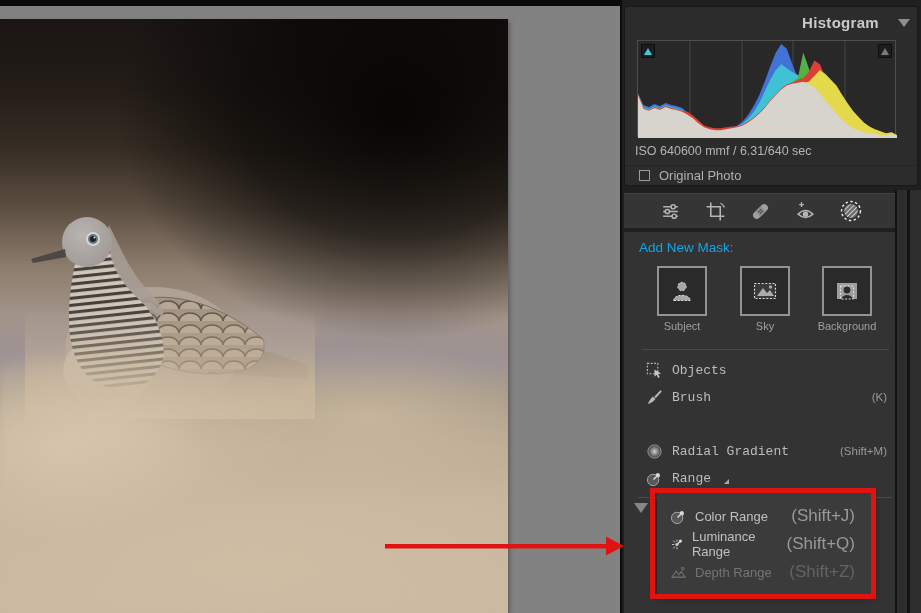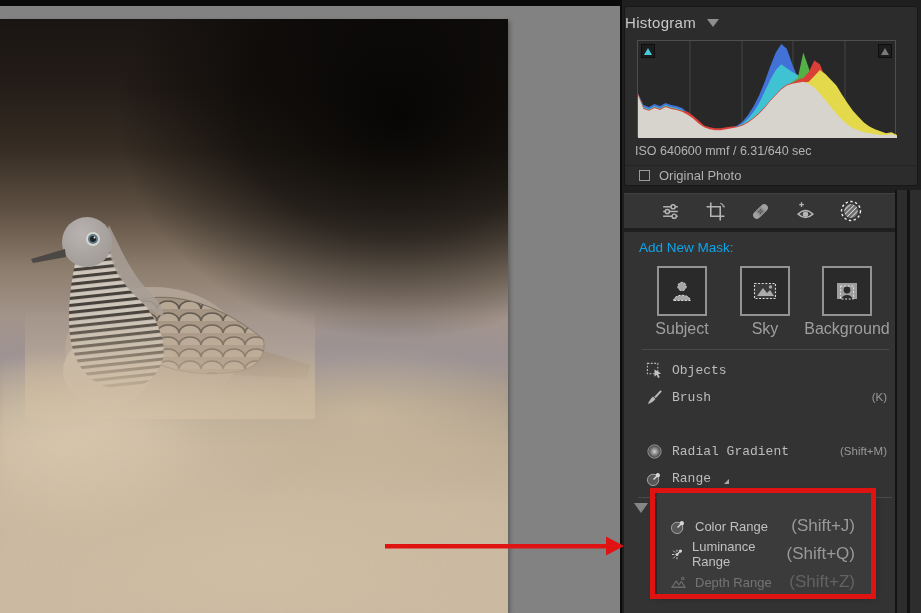--- a/index.html
+++ b/index.html
@@ -22,49 +22,49 @@
     background:
       radial-gradient(60% 45% at 20% 30%, rgba(216,200,174,0.78), transparent 70%),
       radial-gradient(50% 40% at 72% 26%, rgba(206,189,161,0.70), transparent 70%),
       radial-gradient(85% 62% at 50% 82%, rgba(207,191,164,0.78), transparent 78%);
   }
 
   
   .right-panel { position:absolute; left:620px; top:0; width:301px; height:613px; background:#1f1f1f; border-left:2px solid #0c0c0c; color:#bcbcbc; }
 
   .hist-panel { position:absolute; left:2px; top:6px; width:294px; height:180px; background:#2c2c2c; border:1px solid #181818; border-radius:3px; }
-  .hist-header { position:absolute; left:0; top:0; right:7px; height:31px; display:flex; align-items:center; gap:11px; }
+  .hist-header { position:absolute; left:0; top:0; right:7px; height:31px; display:flex; justify-content:flex-end; align-items:center; gap:19px;font-weight:bold; }
   .hist-title { font-size:15px; color:#c9c9c9; letter-spacing:0.3px; }
   .tri-down { width:0; height:0; border-left:6px solid transparent; border-right:6px solid transparent; border-top:8px solid #8f8f8f; }
   .hist-box { position:absolute; left:12px; top:33px; width:259px; height:97px; background:#282828; border:1px solid #4e4e4e; }
   .hist-box svg { display:block; }
   .clip { position:absolute; top:3px; width:14px; height:14px; background:#1d1d1d; border:1px solid #0e0e0e; display:flex; align-items:center; justify-content:center; }
   .clip.left { left:3px; } .clip.right { right:3px; }
   .clip-tri { width:0; height:0; border-left:4.5px solid transparent; border-right:4.5px solid transparent; }
   .exif-row { position:absolute; left:10px; right:29px; top:137px; height:18px; display:flex; justify-content:flex-start; font-size:12.5px; color:#b3b3b3; }
   .orig-row { position:absolute; left:0; right:0; top:158px; bottom:0; border-top:1px solid #242424; display:flex; align-items:center; gap:9px; padding-left:14px; }
   .checkbox { width:11px; height:11px; border:1px solid #9c9c9c; background:#2b2b2b; }
   .orig-label { font-size:13px; color:#b0b0b0; }
 
   .toolstrip { position:absolute; left:2px; top:193px; width:273px; height:36px; background:#353535; border-top:1px solid #414141; border-bottom:1px solid #1f1f1f; display:flex; align-items:center; justify-content:space-between; padding:0 35px; }
   .tool-icon { width:22px; height:22px; display:flex; align-items:center; justify-content:center; }
 
   .mask-panel { position:absolute; left:2px; top:232px; width:273px; bottom:0; background:#333333; }
   .add-mask-label { position:absolute; left:15px; top:8px; font-size:13.5px; color:#0ea5e9; }
   .preset { position:absolute; top:34px; width:50px; height:50px; background:#2a2a2a; border:2px solid #939393; display:flex; align-items:center; justify-content:center; }
-  .preset-label { position:absolute; top:88px; width:90px; text-align:center; font-size:16px; color:#9f9f9f; }
+  .preset-label { position:absolute; top:88px; width:90px; text-align:center; font-size:11px; color:#9f9f9f; }
   .divider { position:absolute; left:18px; right:8px; top:117px; height:1px; background:#4a4a4a; }
   .tool-row { position:absolute; left:22px; right:10px; height:20px; display:flex; align-items:center; gap:9px; }
   .tool-row .lbl { font-size:13px; color:#bcbcbc;font-family:Liberation Mono, monospace; }
   .tool-row .sc { margin-left:auto; font-size:11.5px; color:#989898; }
   .caret-sub { width:0; height:0; border-left:5px solid transparent; border-bottom:5px solid #a8a8a8; margin-left:4px; margin-top:7px; }
   .panel-collapse { position:absolute; left:10px; top:271px; width:0; height:0; border-left:7px solid transparent; border-right:7px solid transparent; border-top:10px solid #868686; }
   .divider2 { position:absolute; left:14px; right:5px; top:265px; height:1px; background:#4a4a4a; }
 
-  .submenu { position:absolute; left:33px; top:261px; width:216px; height:101px; background:#3b3b3b; border-radius:2px; box-shadow:0 3px 8px rgba(0,0,0,0.45); padding-top:19px; z-index:10; }
+  .submenu { position:absolute; left:33px; top:261px; width:216px; height:101px; background:#3b3b3b; border-radius:2px; box-shadow:0 3px 8px rgba(0,0,0,0.45); padding-top:9px; z-index:10; }
   .sub-row { height:28px; display:flex; align-items:center; gap:8px; padding:0 18px 0 13px; }
   .sub-row .lbl { font-size:13px; color:#c0c0c0; }
   .sub-row .sc { margin-left:auto; font-size:17px; color:#999999; }
   .sub-row.disabled { opacity:0.42; }
 
   .scroll-strip { position:absolute; left:273px; top:190px; width:28px; bottom:0;
     background:linear-gradient(90deg,#131313 0 2px,#2d2d2d 2px 12px,#131313 12px 15px,#2d2d2d 15px 28px); }
 
   
   .red-box { position:absolute; left:650px; top:488px; width:226px; height:111px; border:5px solid #e01313; z-index:30; }

